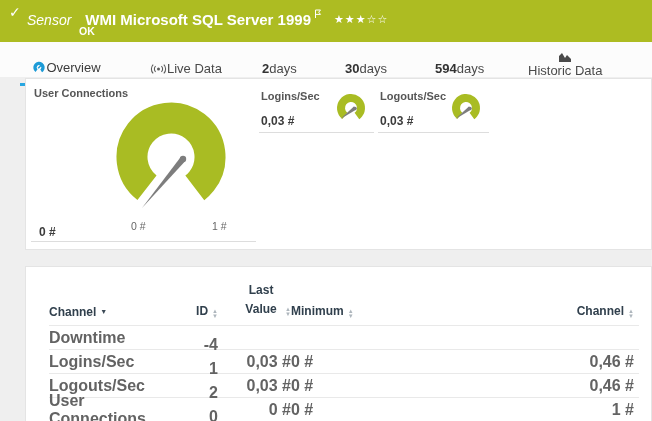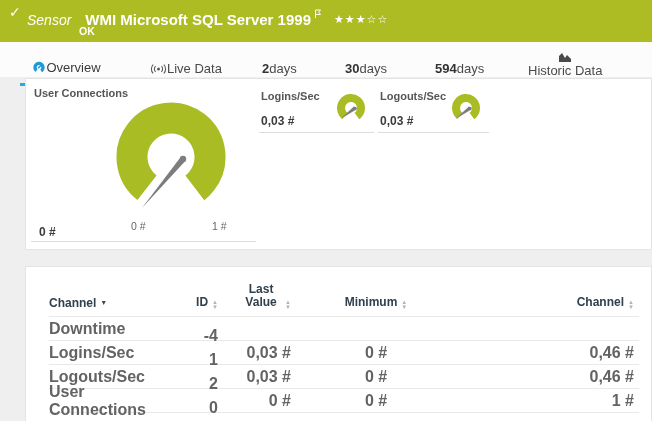--- a/index.html
+++ b/index.html
@@ -52,25 +52,25 @@
   .sm-gauge svg{position:absolute;right:8px;top:8px;}
 
   
   .tbl{padding:14px 12px 0 23px;}
   .trow{display:flex;align-items:flex-end;}
   .trow.head{font-size:12px;font-weight:bold;color:var(--th_color);padding-bottom:6px;border-bottom:1px solid var(--row_line);}
   .trow.body{font-size:16px;color:var(--td_color);height:24px;align-items:center;border-bottom:1px solid var(--row_line);font-weight:bold;}
   .c1{width:120px;text-align:left;}
   .c2{width:49px;text-align:right;margin-top:14px;}
   .c3{width:73px;text-align:right;}
-  .c4{width:170px;text-align:center;}
+  .c4{width:170px;text-align:left;}
   .c5{width:173px;text-align:right;}
   .caret{font-size:7px;color:#3c4a56;margin-left:4px;vertical-align:2px;}
   .sort{display:inline-flex;flex-direction:column;font-size:6px;line-height:5px;color:#aeb6bd;margin-left:4px;vertical-align:2px;}
-  .lv-wrap{display:inline-block;width:40px;text-align:center;line-height:13px;}
+  .lv-wrap{display:inline-block;width:40px;text-align:center;line-height:19px;}
 </style>
 </head>
 <body>
 
 <div class="hdr">
   <span class="check">✓</span>
   <div class="line1">
     <span class="kind">Sensor</span><span class="title">WMI Microsoft SQL Server 1999</span><span class="flag"><svg width="8" height="10" viewBox="0 0 8 10">
           <path d="M1.5,1 v8 M1.5,1 h5 l-1.8,2.2 1.8,2.2 h-5" fill="none" stroke="#fff" stroke-width="1"></path>
         </svg></span><span class="stars"><span>★★★</span><span>☆☆</span></span>

